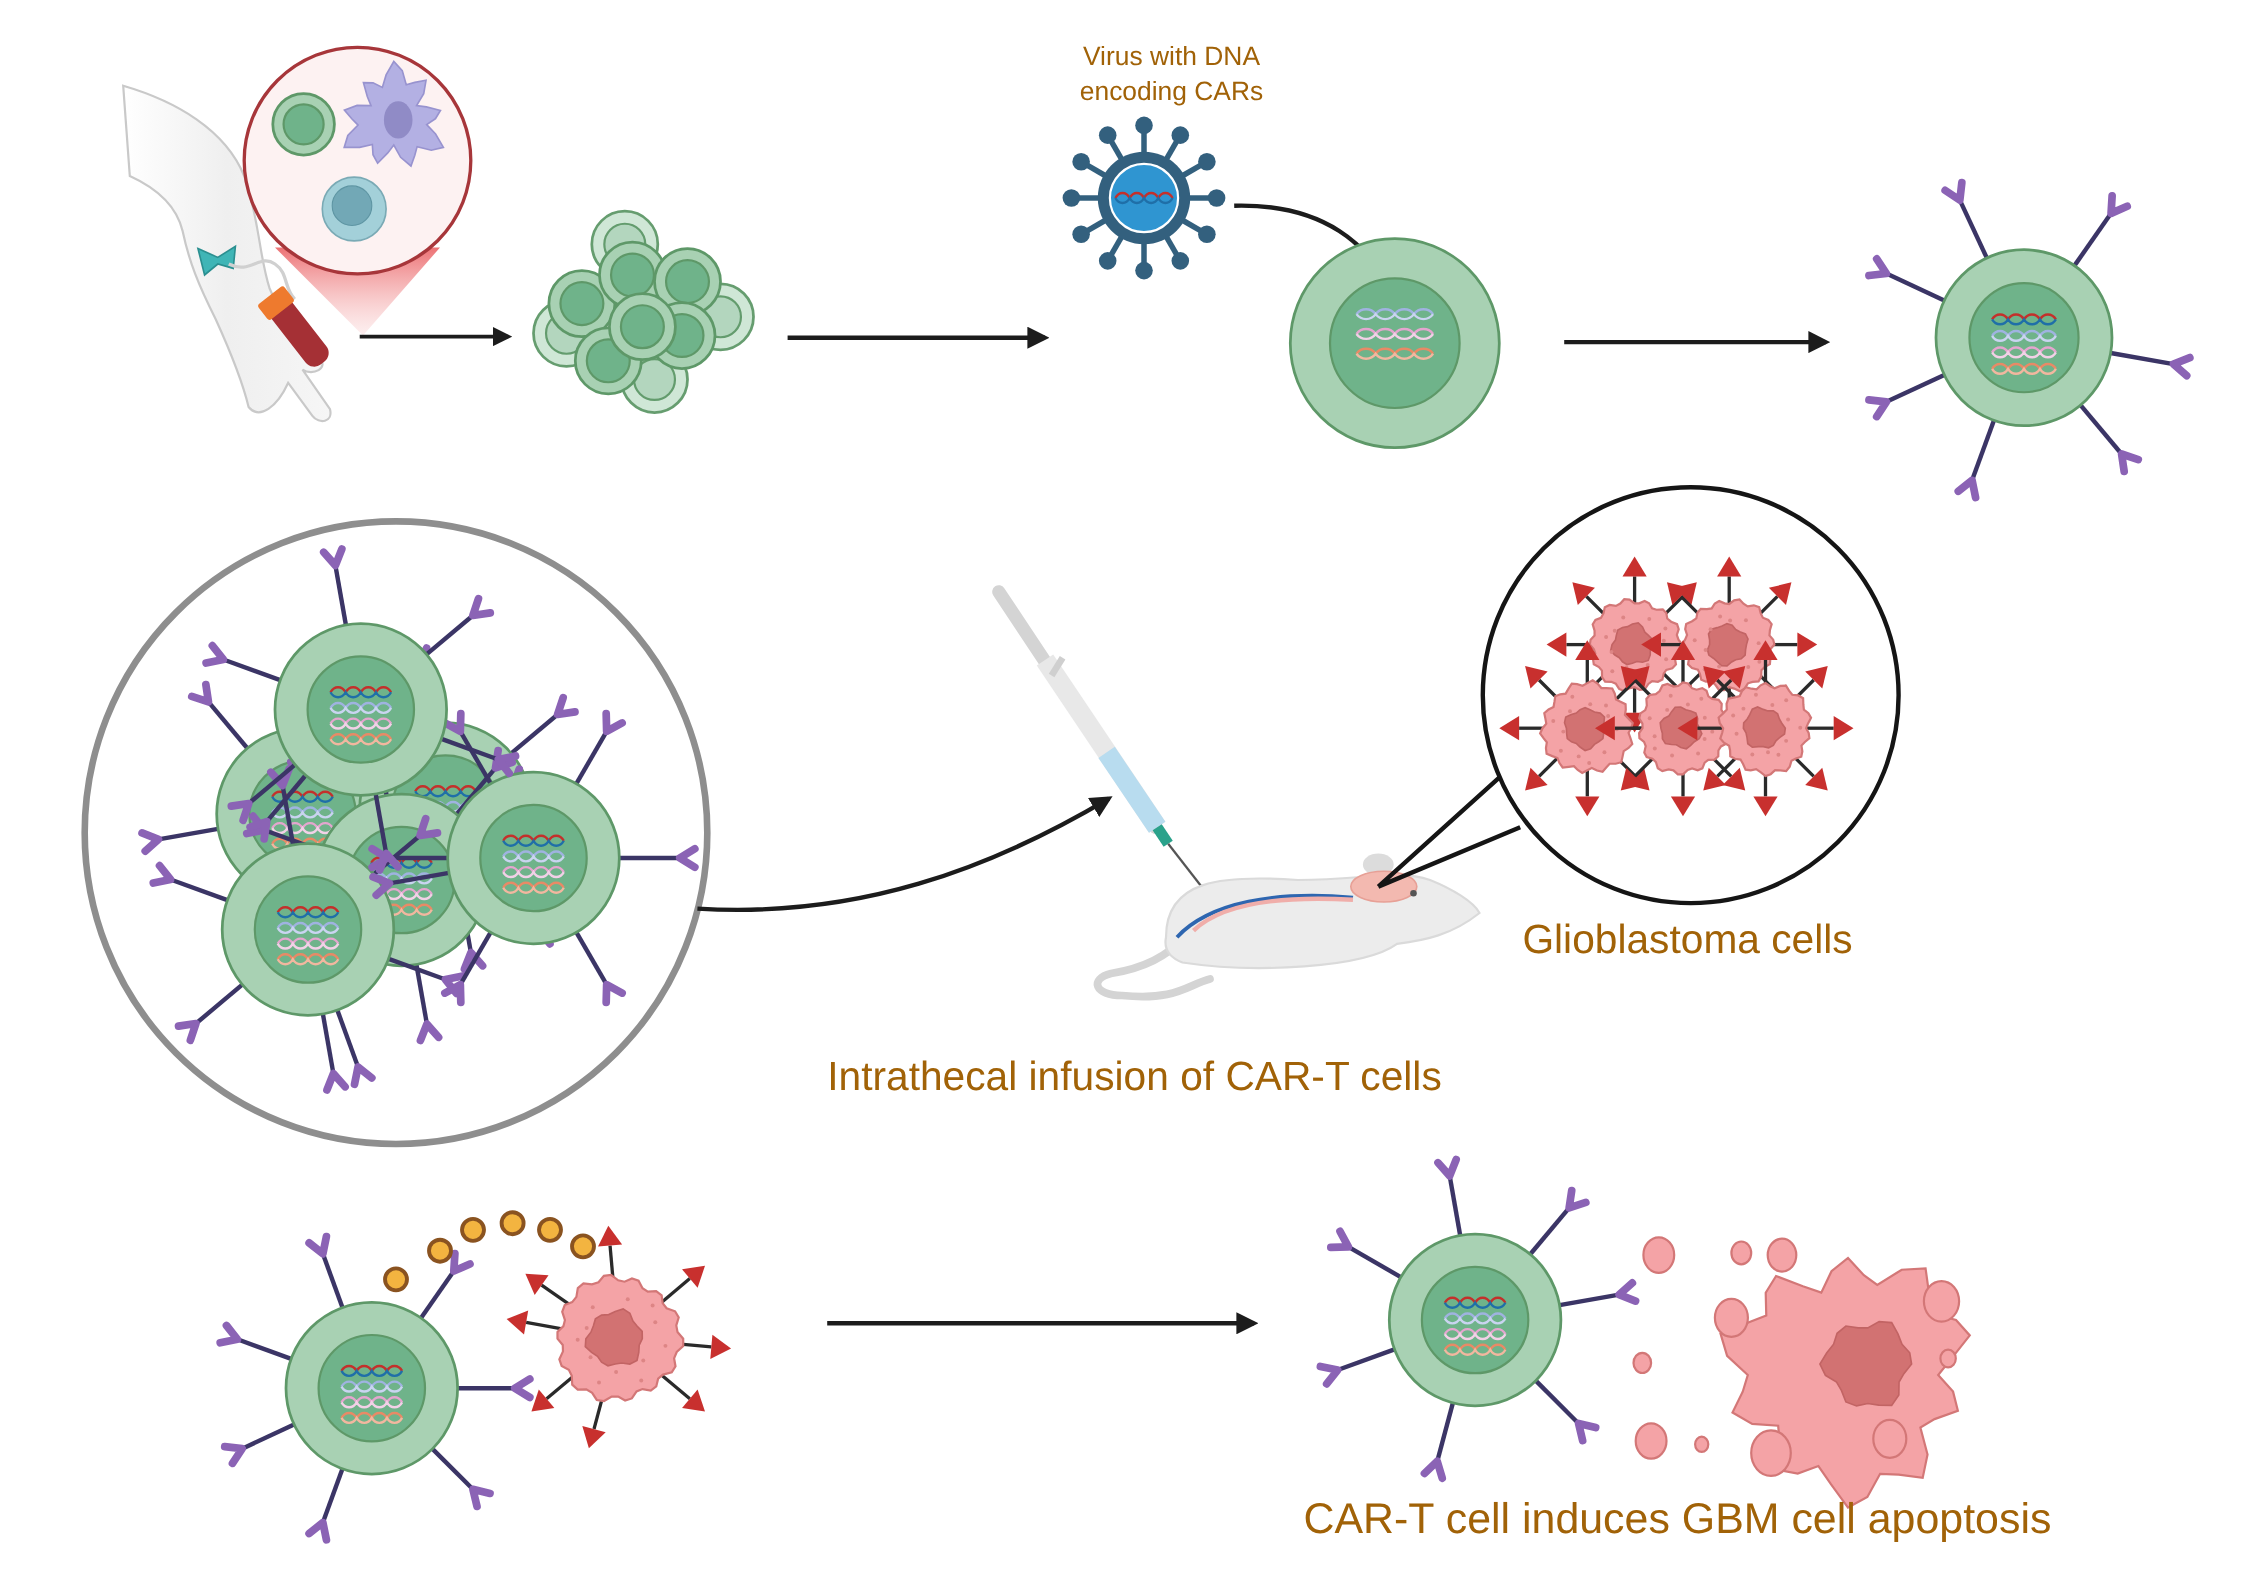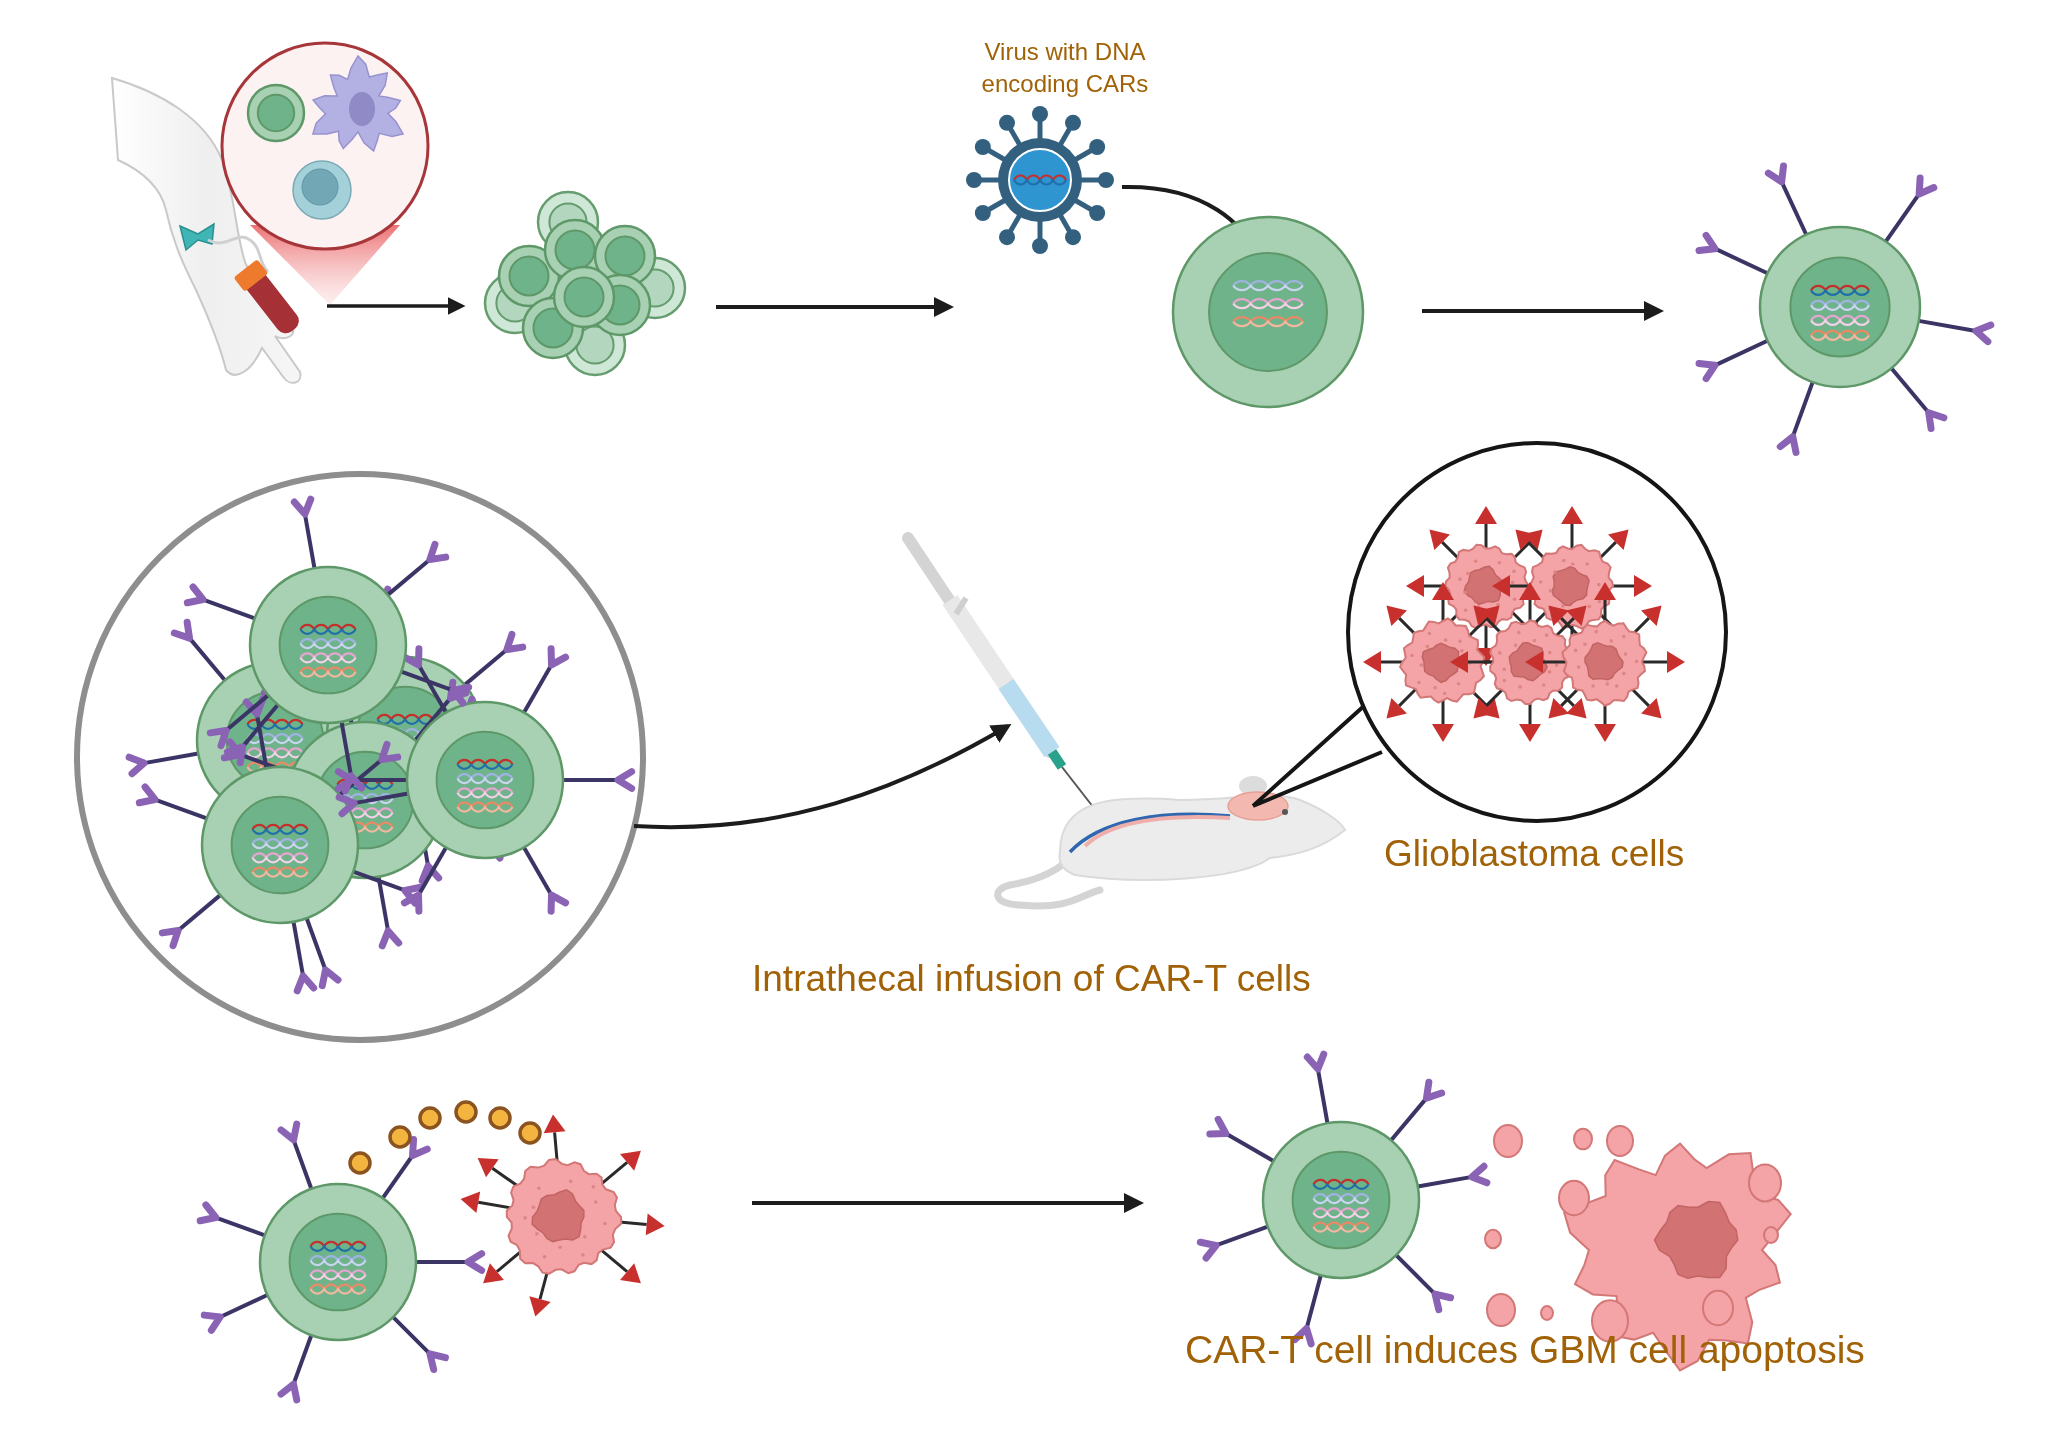--- a/index.html
+++ b/index.html
@@ -3,21 +3,21 @@
 <meta charset="utf-8">
 <style>
   html, body { margin: 0; padding: 0; background: #ffffff; }
   body { width: 2057px; height: 1440px; overflow: hidden; position: relative;
          font-family: "Liberation Sans", "DejaVu Sans", sans-serif; }
   #stage { position: absolute; left: 0; top: 0; width: 2057px; height: 1440px; }
   .label { position: absolute; color: #a16207; white-space: nowrap; font-family: "Liberation Sans", "DejaVu Sans", sans-serif; }
   .lbl-virus { left: 950px; top: 36px; width: 230px; text-align: center; font-size: 24px; line-height: 32px; }
   .lbl-infusion { left: 752px; top: 958px; font-size: 37px; }
   .lbl-gbm { left: 1336px; top: 833px; font-size: 37px; margin-left: 48px; }
-  .lbl-apoptosis { left: 1185px; top: 1328px; font-size: 39px; }
+  .lbl-apoptosis { left: 1185px; top: 1360px; font-size: 39px; }
 </style>
 </head>
 <body>
 
 <svg id="stage" xmlns="http://www.w3.org/2000/svg" width="2057" height="1440" viewBox="0 0 2057 1440">
   <defs>
     <linearGradient id="coneGrad" x1="0" y1="0" x2="0" y2="1">
       <stop offset="0" stop-color="#e9595c" stop-opacity="0.85"></stop>
       <stop offset="1" stop-color="#f7c0c1" stop-opacity="0.25"></stop>
     </linearGradient>

